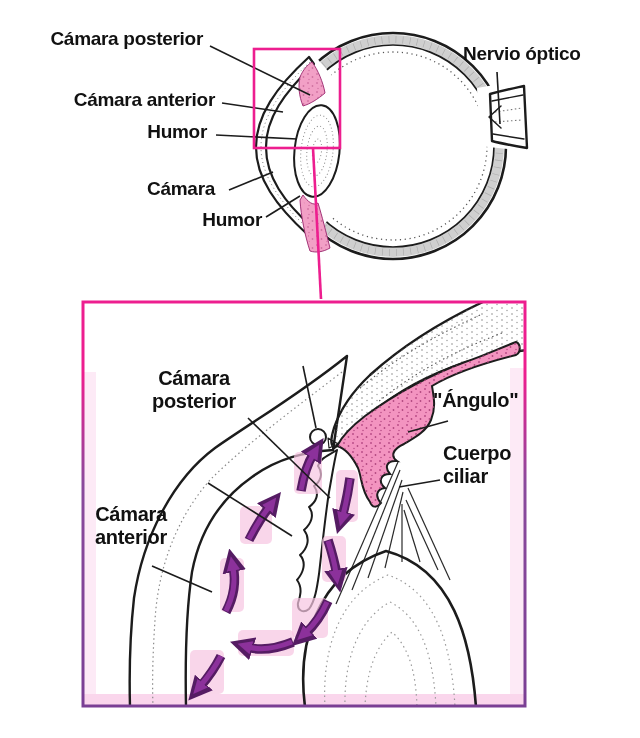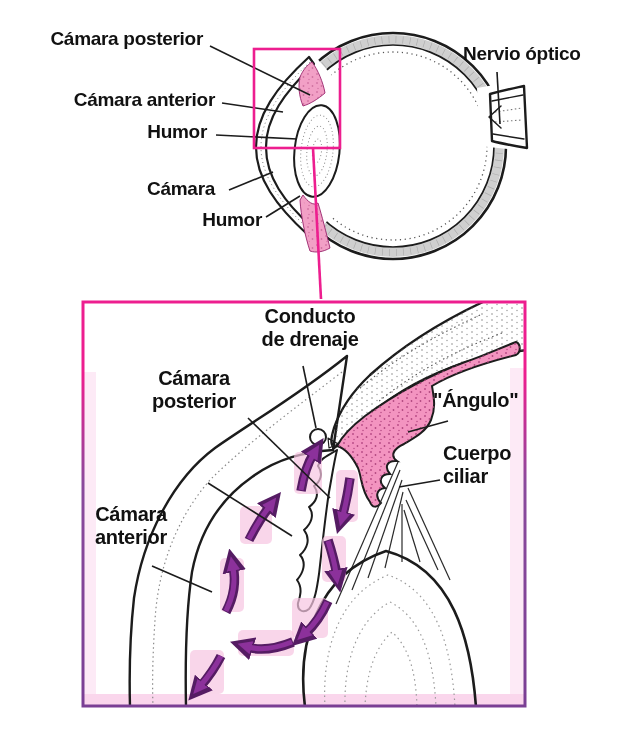--- a/index.html
+++ b/index.html
@@ -250,22 +250,20 @@
   <rect x="83" y="302" width="442" height="404" fill="none" stroke="url(#bgrad)" stroke-width="3"></rect>
 </svg>
 
   <div class="lbl top r lbl-cam-post">Cámara posterior</div>
   <div class="lbl top r lbl-cam-ant">Cámara anterior</div>
   <div class="lbl top r lbl-pupila">Humor</div>
   <div class="lbl top r lbl-cornea">Cámara</div>
   <div class="lbl top r lbl-iris">Humor</div>
   <div class="lbl top lbl-nervio">Nervio óptico</div>
 
-  <div class="lbl detail c lbl-conducto">Conducto
-de drenaje</div>
   <div class="lbl detail c lbl-cam-post2">Cámara
 posterior</div>
   <div class="lbl detail c lbl-cam-ant2">Cámara
 anterior</div>
   <div class="lbl detail lbl-angulo">"Ángulo"</div>
   <div class="lbl detail lbl-cuerpo">Cuerpo
 ciliar</div>
 
 </div>
 

